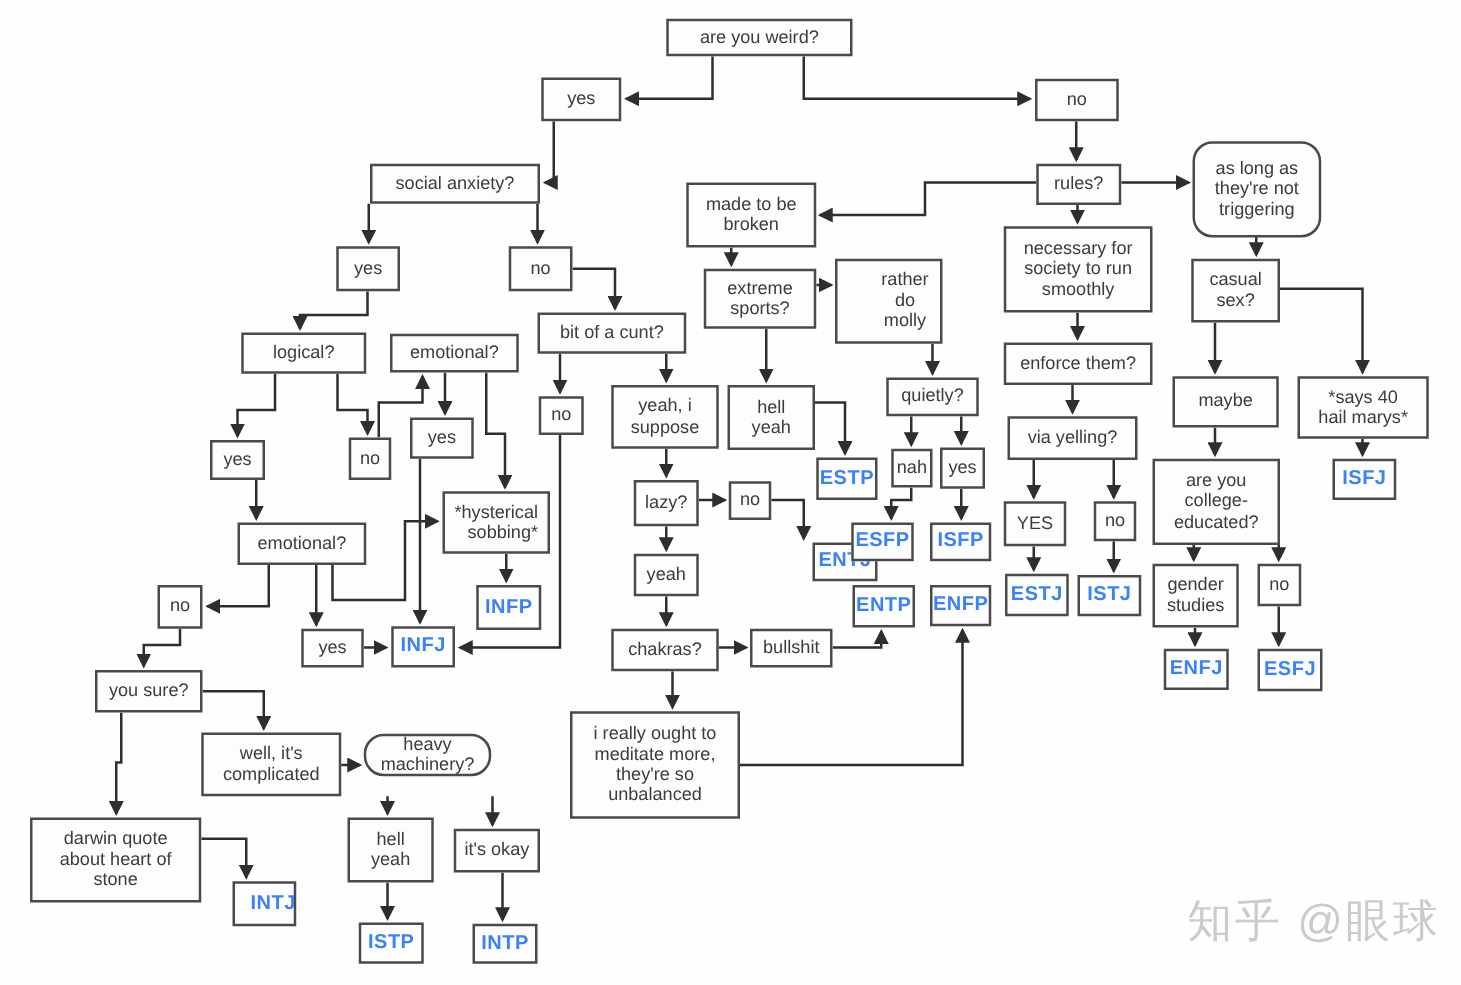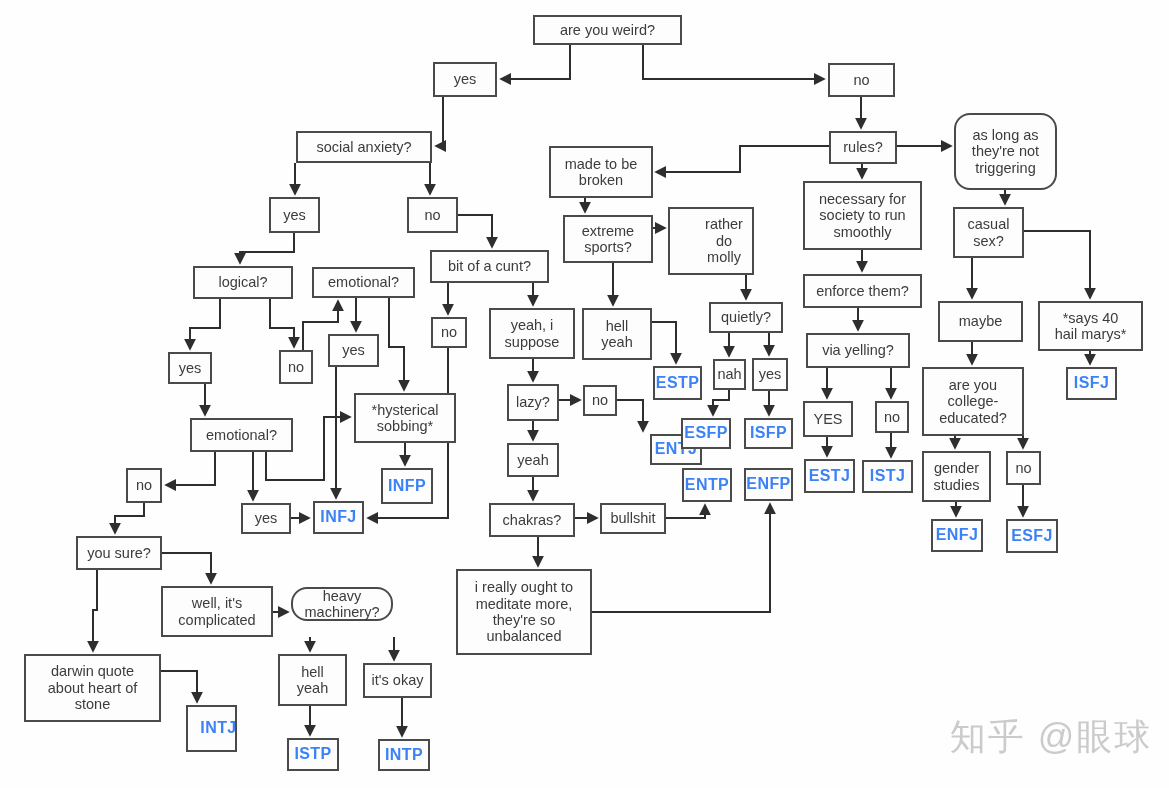--- a/index.html
+++ b/index.html
@@ -113,36 +113,36 @@
       <div class="node" style="left: 296px; top: 131px; width: 136px; height: 32px;">social anxiety?</div>
       <div class="node" style="left: 269px; top: 197px; width: 51px; height: 36px;">yes</div>
       <div class="node" style="left: 407px; top: 197px; width: 51px; height: 36px;">no</div>
       <div class="node" style="left: 193px; top: 266px; width: 100px; height: 33px;">logical?</div>
       <div class="node" style="left: 312px; top: 267px; width: 103px; height: 31px;">emotional?</div>
       <div class="node" style="left: 430px; top: 250px; width: 119px; height: 33px;">bit of a cunt?</div>
       <div class="node" style="left: 168px; top: 352px; width: 44px; height: 32px;">yes</div>
       <div class="node" style="left: 279px; top: 350px; width: 34px; height: 34px;">no</div>
       <div class="node" style="left: 328px; top: 334px; width: 51px; height: 33px;">yes</div>
       <div class="node" style="left: 431px; top: 317px; width: 36px; height: 31px;">no</div>
-      <div class="node" style="left: 354px; top: 393px; width: 102px; height: 50px;">*hysterical
+      <div class="node" style="left: 354px; top: 393px; width: 86px; height: 50px; text-align: right;">*hysterical
 sobbing*</div>
       <div class="node type" style="left: 381px; top: 468px; width: 52px; height: 36px;">INFP</div>
       <div class="node" style="left: 190px; top: 418px; width: 103px; height: 34px;">emotional?</div>
       <div class="node" style="left: 126px; top: 468px; width: 36px; height: 35px;">no</div>
       <div class="node" style="left: 241px; top: 503px; width: 50px; height: 31px;">yes</div>
       <div class="node type" style="left: 313px; top: 501px; width: 51px; height: 33px;">INFJ</div>
       <div class="node" style="left: 76px; top: 536px; width: 86px; height: 34px; text-align: center;">you sure?</div>
       <div class="node" style="left: 161px; top: 586px; width: 112px; height: 51px;">well, it's
 complicated</div>
       <div class="node" style="left: 291px; top: 587px; width: 102px; height: 34px; border-radius: 16px;">heavy
 machinery?</div>
       <div class="node" style="left: 24px; top: 654px; width: 137px; height: 68px;">darwin quote
 about heart of
 stone</div>
-      <div class="node type" style="left: 186px; top: 705px; width: 51px; height: 47px; padding-left: 16px;">INTJ</div>
+      <div class="node type" style="left: 186px; top: 705px; width: 51px; height: 36px; padding-left: 16px;">INTJ</div>
       <div class="node" style="left: 278px; top: 654px; width: 69px; height: 52px;">hell
 yeah</div>
       <div class="node" style="left: 363px; top: 663px; width: 69px; height: 35px;">it's okay</div>
       <div class="node type" style="left: 287px; top: 738px; width: 52px; height: 33px;">ISTP</div>
       <div class="node type" style="left: 378px; top: 739px; width: 52px; height: 32px;">INTP</div>
       <div class="node" style="left: 489px; top: 308px; width: 86px; height: 51px;">yeah, i
 suppose</div>
       <div class="node" style="left: 507px; top: 384px; width: 52px; height: 37px;">lazy?</div>
       <div class="node" style="left: 583px; top: 385px; width: 34px; height: 31px;">no</div>
       <div class="node" style="left: 507px; top: 443px; width: 52px; height: 34px;">yeah</div>

